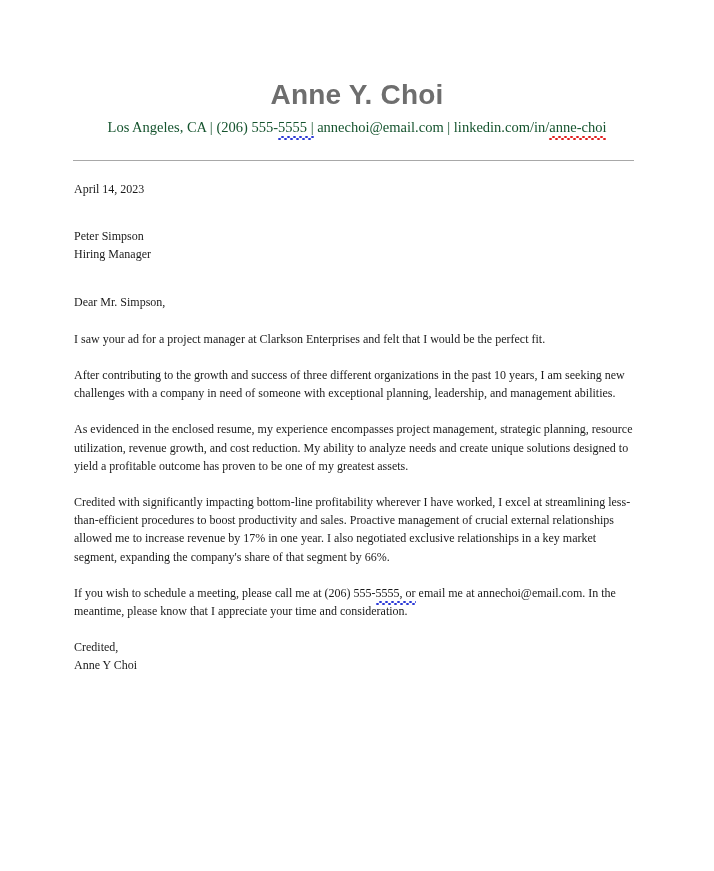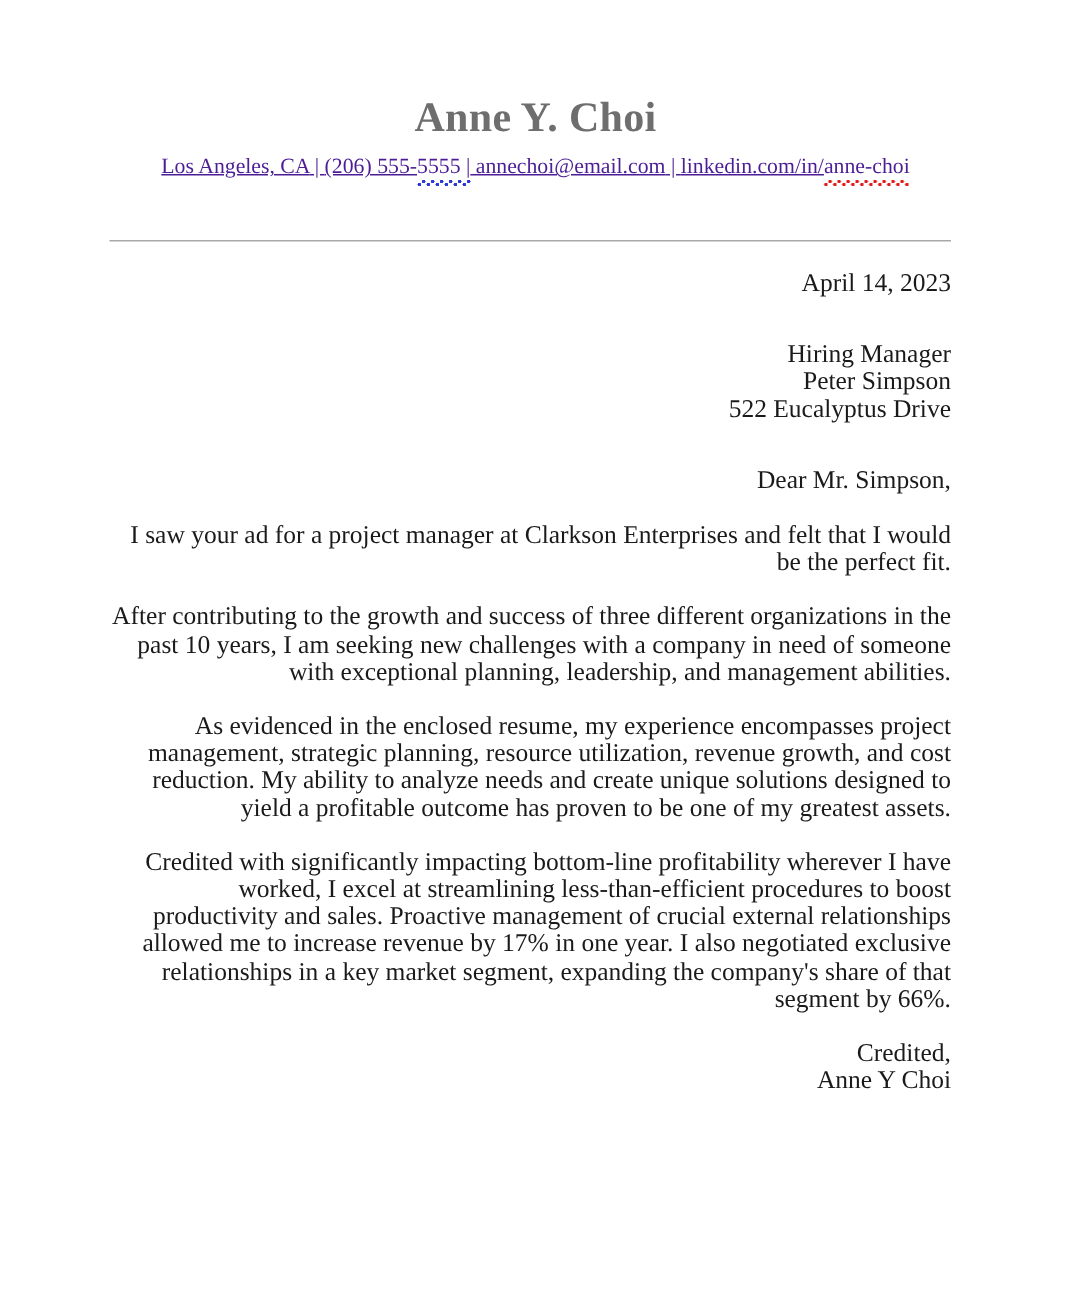--- a/index.html
+++ b/index.html
@@ -23,37 +23,36 @@
   #letterhead {
     position: absolute;
     left: 0;
     top: 0;
     width: 714px;
     text-align: center;
   }
 
   #name-heading {
     margin: 0;
-    padding-top: 64px;
+    padding-top: 80px;
     font-size: 28px;
     font-weight: bold;
     color: #6e6e6e;
     letter-spacing: 0.2px;
     line-height: 1.05;
-    font-family: Liberation Serif, serif;
+    font-family: Liberation Sans, sans-serif;
   }
 
   #contact-line {
     margin: 0;
     padding-top: 9px;
     font-size: 14.5px;
-    color: #4c1d95;
+    color: #14532d;
     line-height: 1.25;
     white-space: nowrap;
-    text-decoration: underline;
   }
 
   .spell-blue {
     position: relative;
     display: inline-block;
   }
   .spell-blue::after {
     content: "";
     position: absolute;
     left: 0;
@@ -93,24 +92,24 @@
     height: 1px;
     background: #a8a8a8;
   }
 
   
   #letter-body {
     position: absolute;
     left: 74px;
     top: 180px;
     width: 560px;
-    font-size: 17px;
+    font-size: 12px;
     line-height: 18.2px;
     color: #1a1a1a;
-    text-align: right;
+    text-align: left;
   }
 
   .block {
     margin: 0 0 18px 0;
   }
 
   .addr-line {
     display: block;
   }
 
@@ -151,32 +150,32 @@
     </div>
   </div>
 
   <div id="header-rule"></div>
 
   <div id="letter-body">
 
     <div id="date-block" class="block">April 14, 2023</div>
 
     <div id="recipient-block" class="block">
+      <span class="addr-line">Peter Simpson</span>
       <span class="addr-line">Hiring Manager</span>
-      <span class="addr-line">Peter Simpson</span>
-      <span class="addr-line">522 Eucalyptus Drive</span>
     </div>
 
     <div id="salutation" class="block">Dear Mr. Simpson,</div>
 
     <p class="para">I saw your ad for a project manager at Clarkson Enterprises and felt that I would be the perfect fit.</p>
     <p class="para">After contributing to the growth and success of three different organizations in the past 10 years, I am seeking new challenges with a company in need of someone with exceptional planning, leadership, and management abilities.</p>
     <p class="para">As evidenced in the enclosed resume, my experience encompasses project management, strategic planning, resource utilization, revenue growth, and cost reduction. My ability to analyze needs and create unique solutions designed to yield a profitable outcome has proven to be one of my greatest assets.</p>
     <p class="para">Credited with significantly impacting bottom-line profitability wherever I have worked, I excel at streamlining less-than-efficient procedures to boost productivity and sales. Proactive management of crucial external relationships allowed me to increase revenue by 17% in one year. I also negotiated exclusive relationships in a key market segment, expanding the company's share of that segment by 66%.</p>
 
+    <p class="para"><span>If you wish to schedule a meeting, please call me at (206) 555-</span><span class="spell-blue">5555, or</span><span> email me at annechoi@email.com. In the meantime, please know that I appreciate your time and consideration.</span></p>
 
     <div id="closing-block">
       <span class="sig-line">Credited,</span>
       <span class="sig-line">Anne Y Choi</span>
     </div>
 
   </div>
 
 </div>
 

